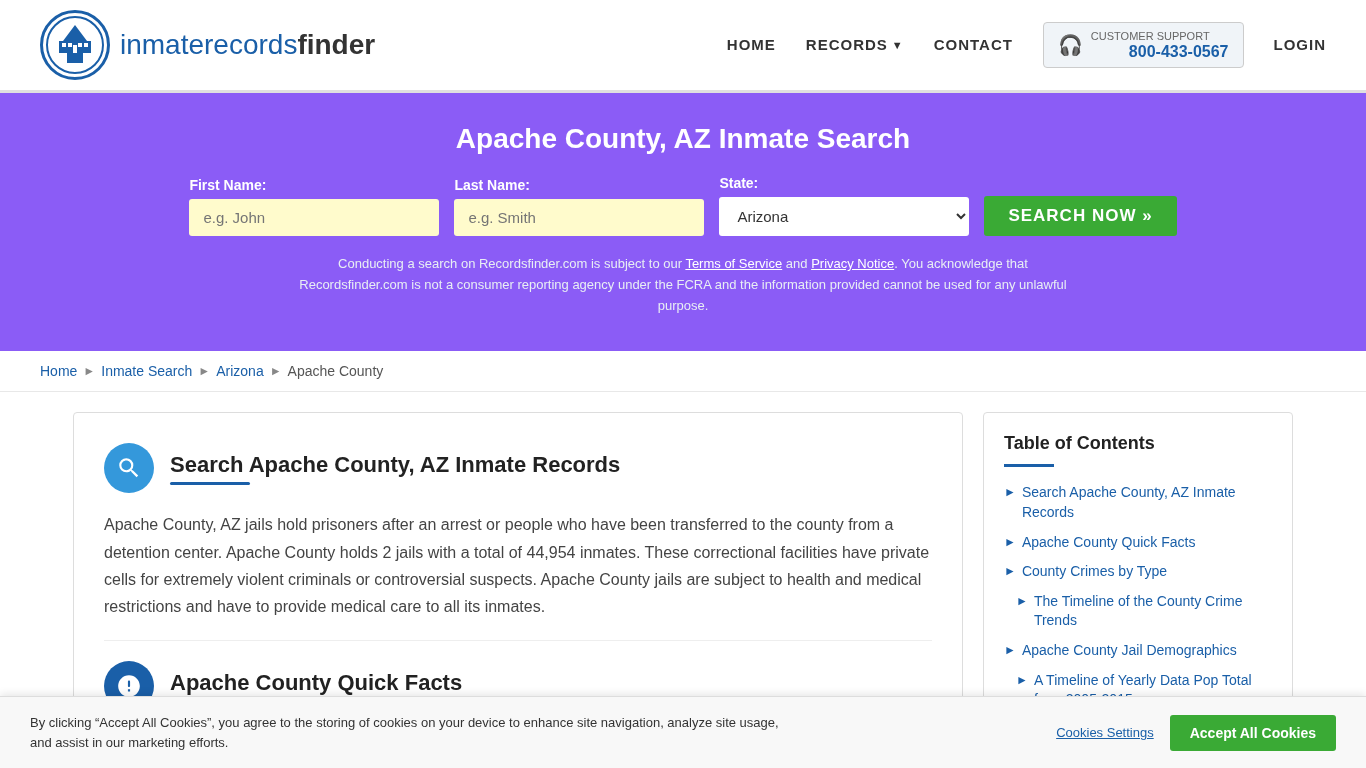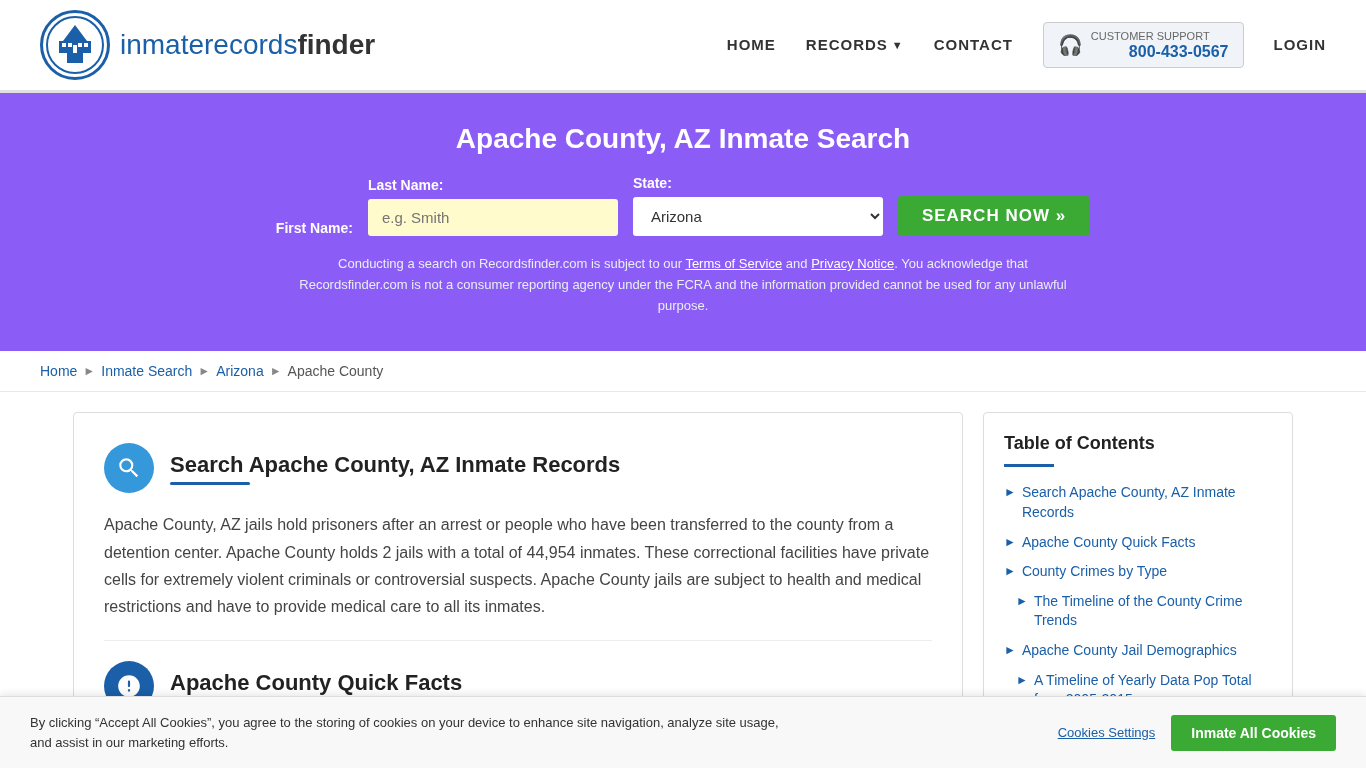--- a/index.html
+++ b/index.html
@@ -416,20 +416,21 @@
     </div>
     <a class="nav-item login-btn">LOGIN</a>
   </nav>
 </header>
 
 <section class="hero">
   <h1 class="hero-title">Apache County, AZ Inmate Search</h1>
   <div class="search-form">
     <div class="form-group">
       <label>First Name:</label>
+      <input type="text" placeholder="e.g. John" style="">
     </div>
     <div class="form-group">
       <label>Last Name:</label>
       <input type="text" placeholder="e.g. Smith" style="">
     </div>
     <div class="form-group">
       <label>State:</label>
       <select>
         <option>Arizona</option>
         <option>Alabama</option>
@@ -521,15 +522,15 @@
         <a>A Timeline of Yearly Data Pop Total from 2005-2015</a>
       </li>
     </ul>
   </aside>
 </div>
 
 <div class="cookie-banner">
   <p class="cookie-text">By clicking “Accept All Cookies”, you agree to the storing of cookies on your device to enhance site navigation, analyze site usage, and assist in our marketing efforts.</p>
   <div class="cookie-actions">
     <button class="cookie-settings-btn">Cookies Settings</button>
-    <button class="accept-cookies-btn">Inmate All Cookies</button>
+    <button class="accept-cookies-btn">Accept All Cookies</button>
   </div>
 </div>
 
 </body></html>

